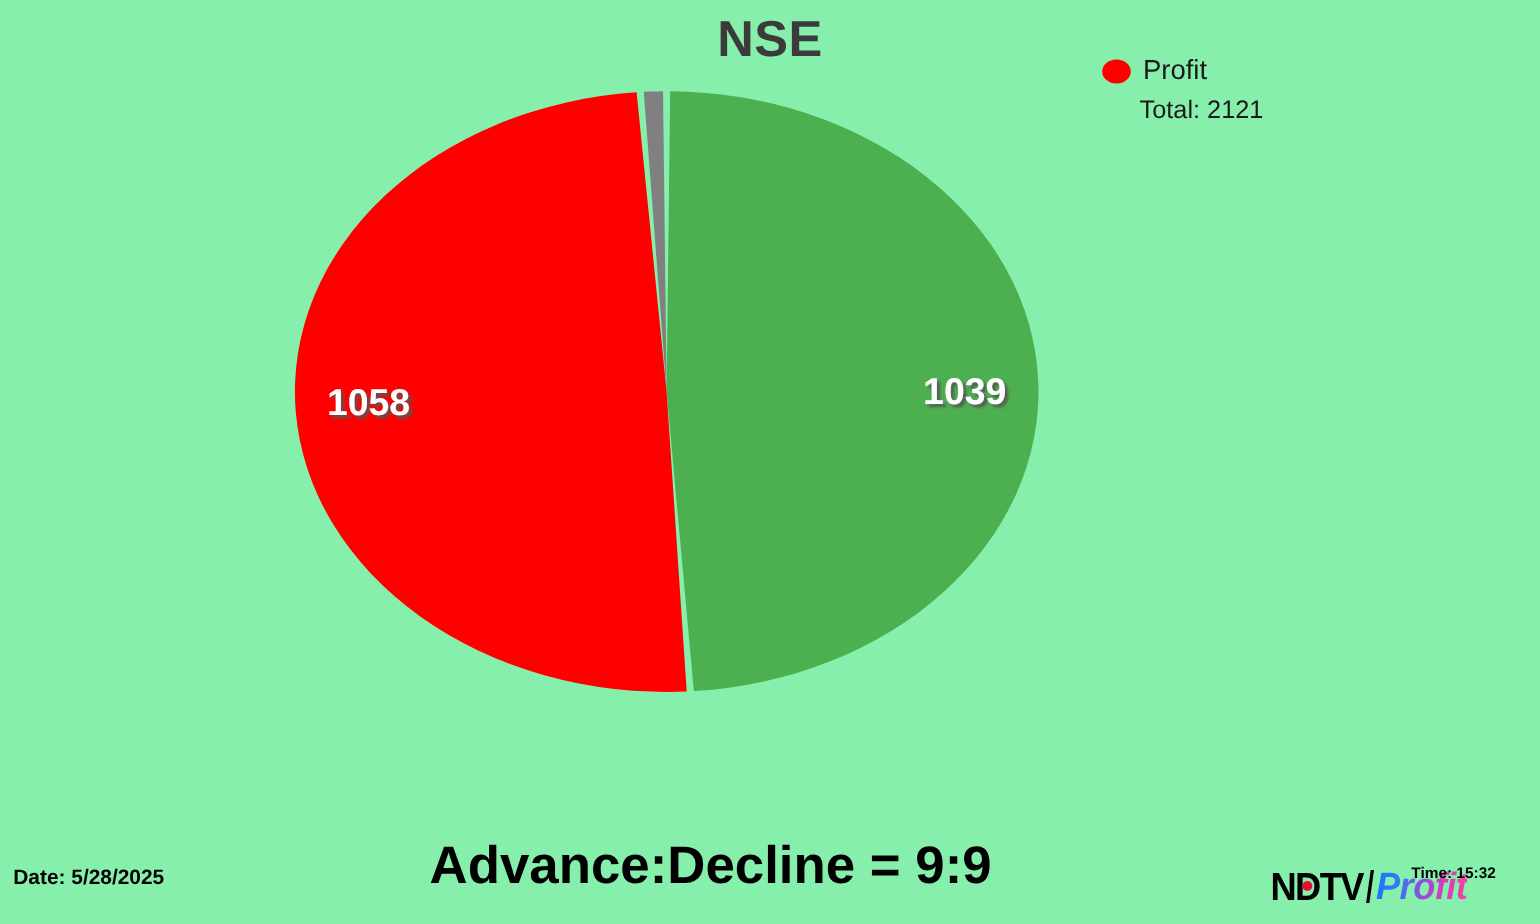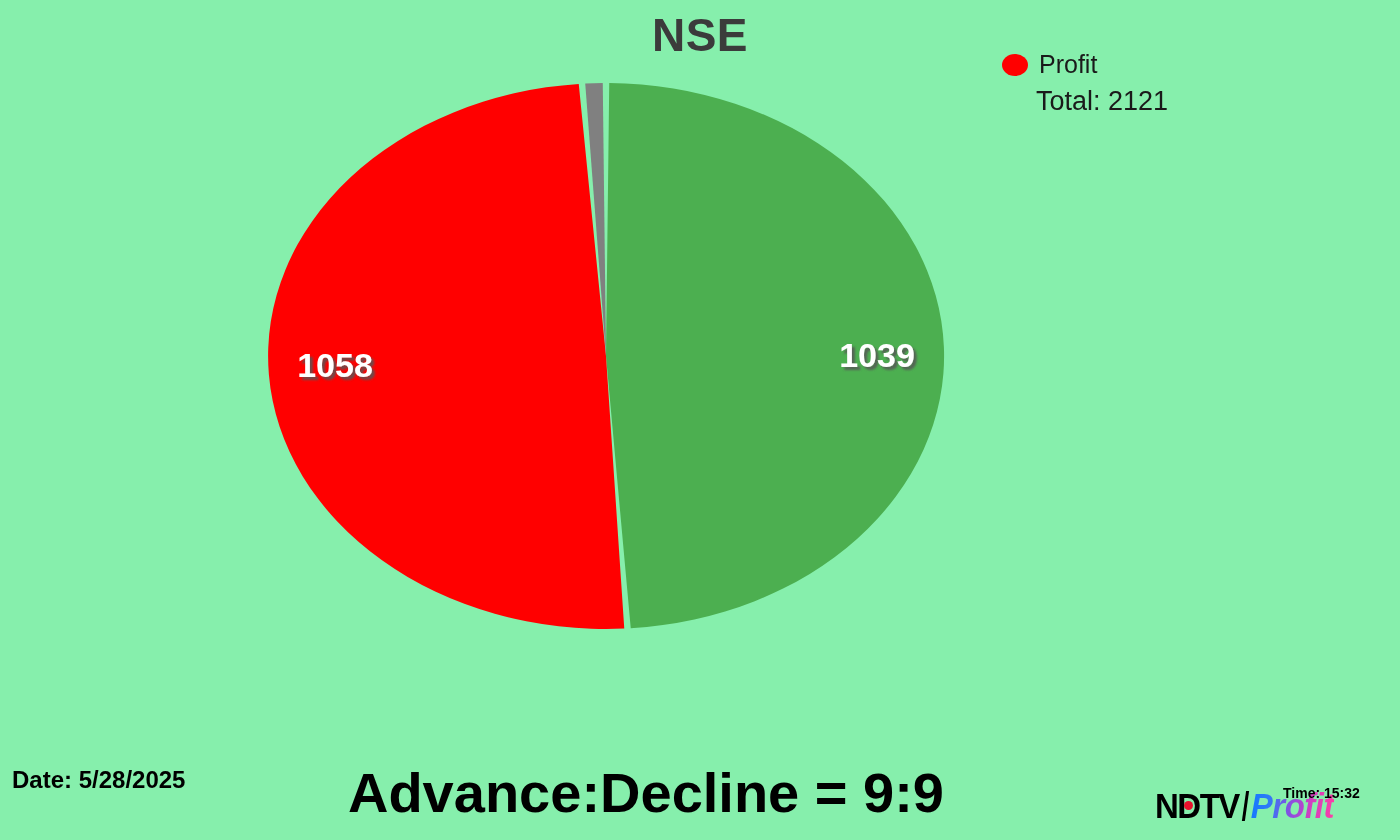--- a/index.html
+++ b/index.html
@@ -70,41 +70,41 @@
   }
   .legend-label {
     font-size: 25px;
     color: #1a1a1a;
     line-height: 1;
     white-space: nowrap;
   }
   #legend-total {
     margin-top: 3px;
     padding-left: 34px;
-    font-size: 27px;
+    font-size: 23px;
     color: #1a1a1a;
     white-space: nowrap;
   }
 
   
   #ratio-text {
     position: absolute;
     left: 0;
     top: 760px;
     width: 1292px;
     text-align: center;
-    font-size: 56px;
+    font-size: 48px;
     font-weight: bold;
     color: #000000;
   }
   #date-text {
     position: absolute;
     left: 12px;
-    top: 766px;
-    font-size: 24px;
+    top: 788px;
+    font-size: 19px;
     font-weight: bold;
     color: #000000;
     white-space: nowrap;
   }
   #time-text {
     position: absolute;
     left: 1283px;
     top: 785px;
     font-size: 14px;
     font-weight: bold;

